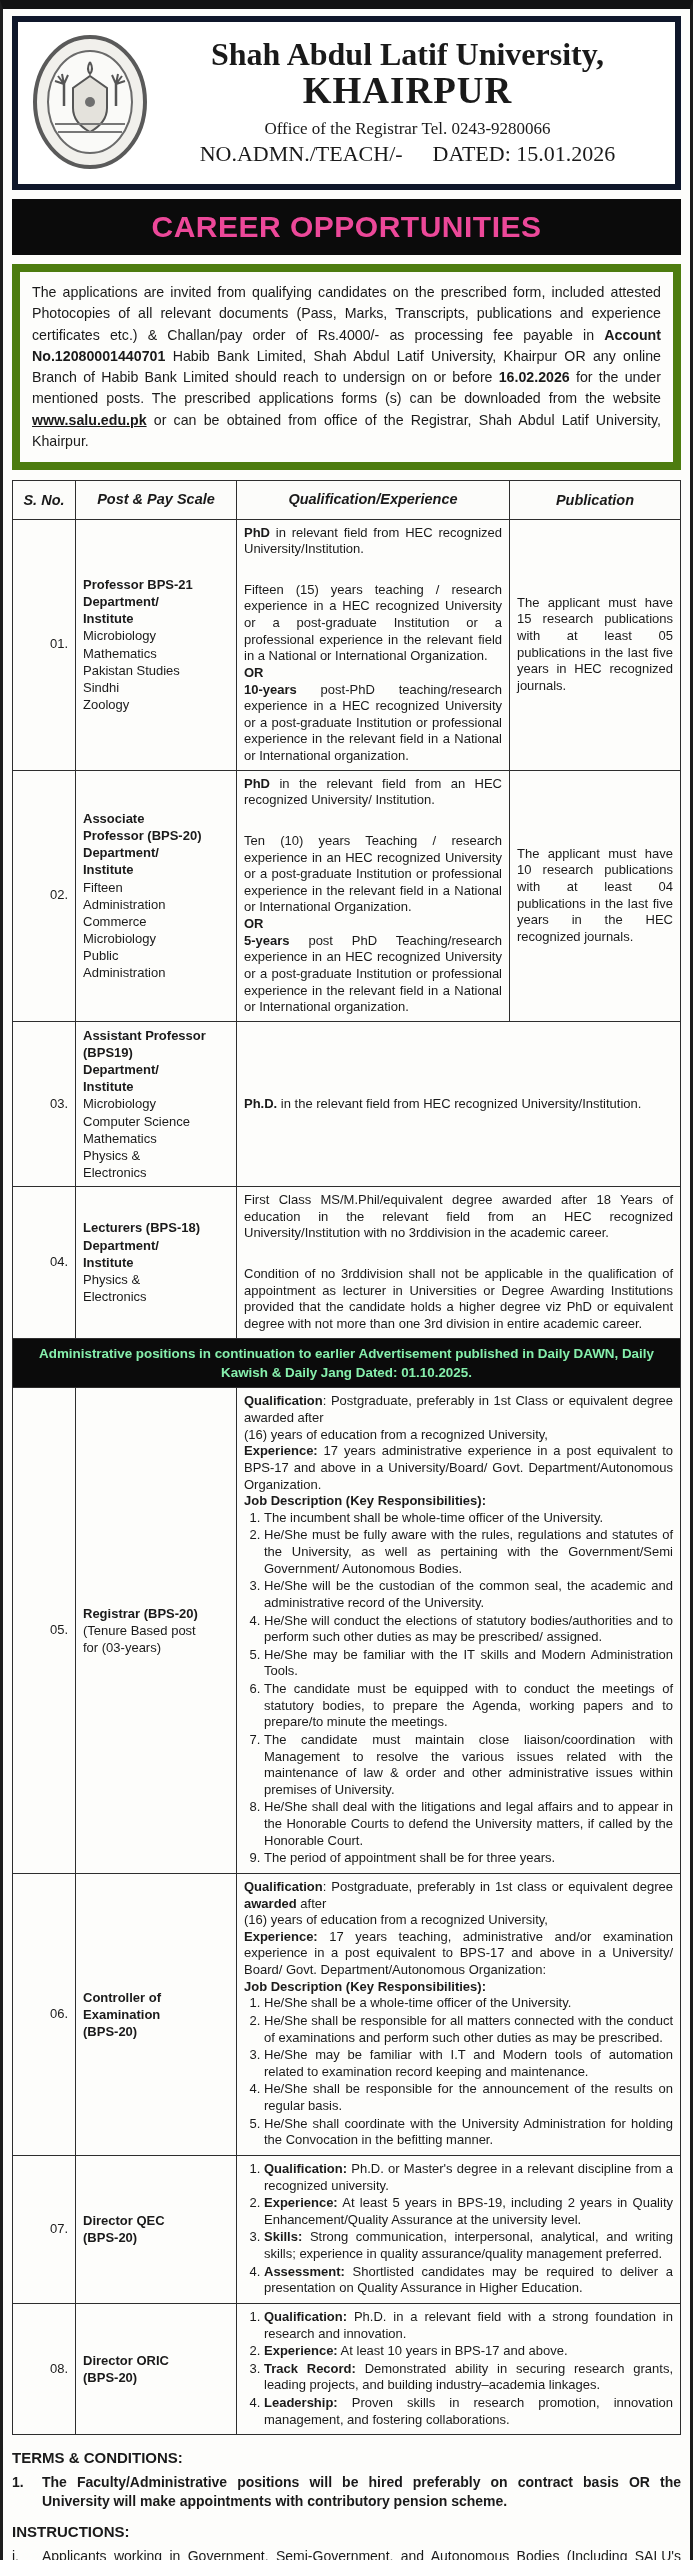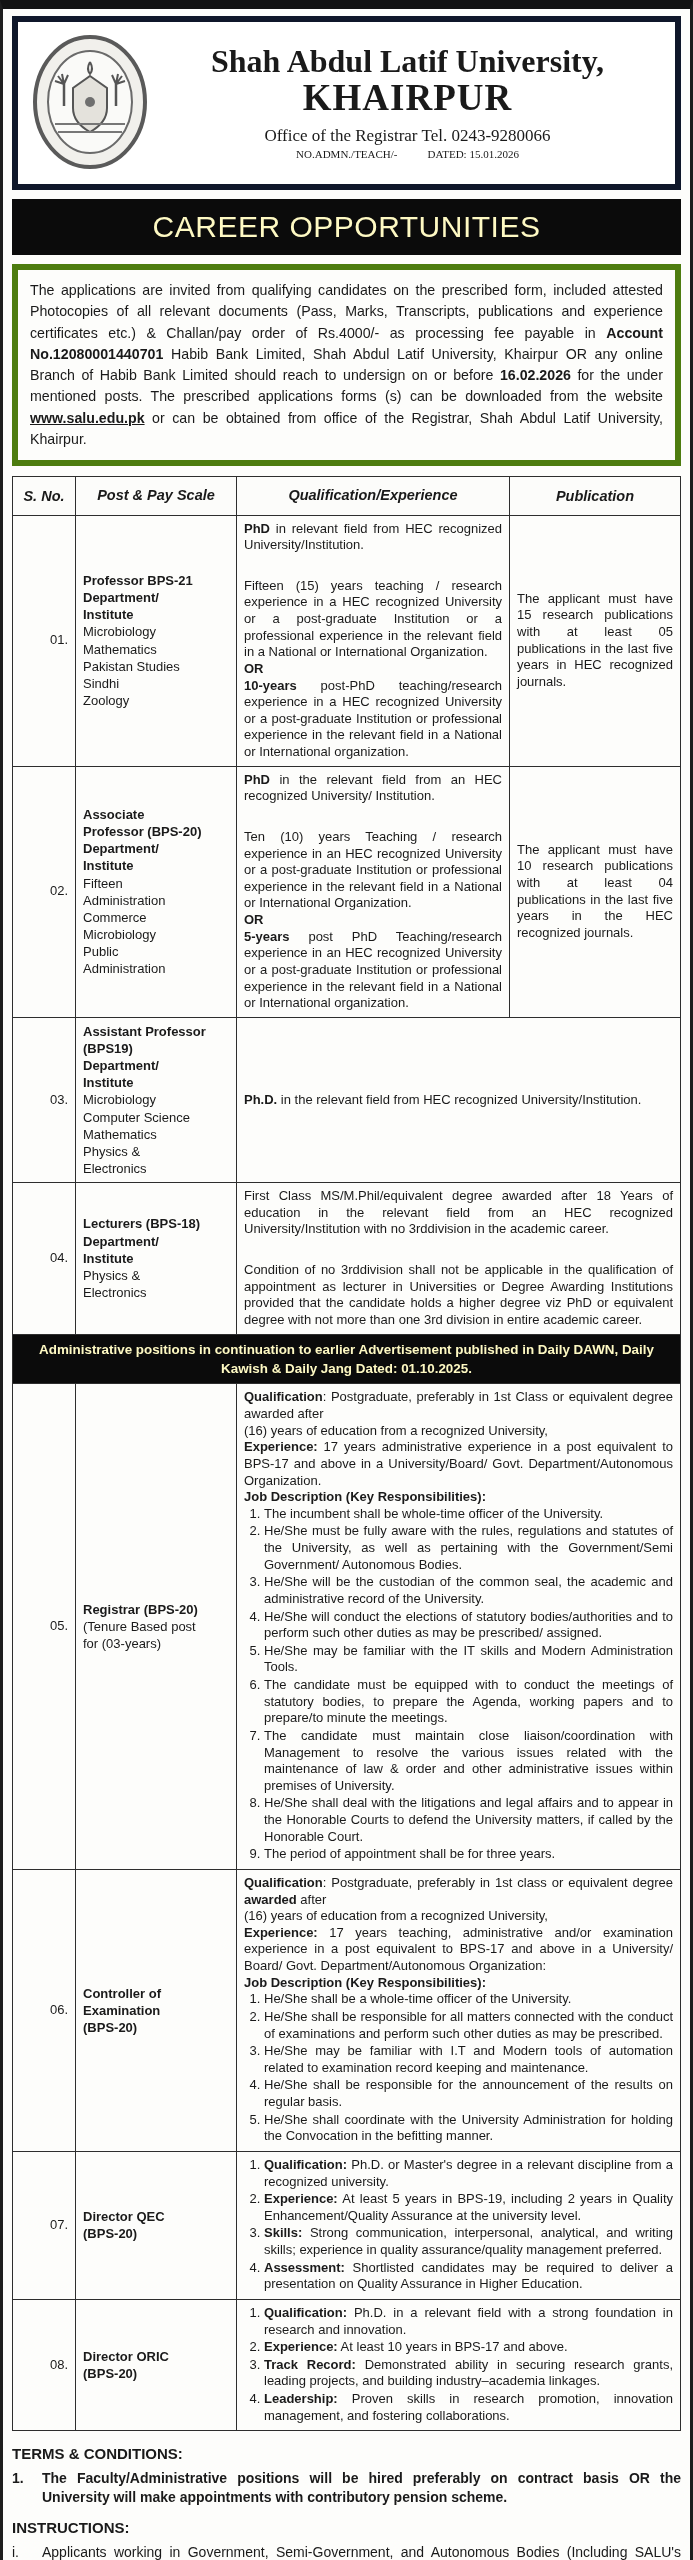--- a/index.html
+++ b/index.html
@@ -9,40 +9,40 @@
     border-left:3px solid #1d1d1d;border-right:3px solid #1d1d1d;
     padding:7px 9px 14px;font-family:"Liberation Sans",sans-serif;min-height:2540px;
   }
   
   .header-box{border:6px solid #0f172a;display:flex;align-items:center;padding:10px 8px 12px;background:#fff;}
   .logo-wrap{flex:0 0 128px;display:flex;justify-content:center;}
   .title-wrap{flex:1;text-align:center;font-family:"Liberation Serif",serif;padding-right:6px;}
   .t1{font-size:32px;font-weight:700;line-height:1.08;}
   .t2{font-size:37px;font-weight:700;letter-spacing:1px;line-height:1.1;text-align:center;}
   .office{font-size:17px;margin-top:7px;}
-  .refline{font-size:11px;display:flex;justify-content:center;gap:30px;margin-top:2px;}
-  
-  .career-bar{background:#0b0b0b;color:#fef9c3;text-align:center;font-weight:400;
+  .refline{font-size:22px;display:flex;justify-content:center;gap:30px;margin-top:2px;}
+  
+  .career-bar{background:#0b0b0b;color:#ec4899;text-align:center;font-weight:700;
     font-size:30px;padding:11px 0;margin:9px 0;letter-spacing:.5px;}
   
-  .intro{border:6px solid #4d7c0f;padding:10px 12px;font-size:14.2px;line-height:1.5;text-align:justify;}
+  .intro{border:8px solid #4d7c0f;padding:10px 12px;font-size:14.2px;line-height:1.5;text-align:justify;}
   
   table.positions{width:100%;border-collapse:collapse;margin-top:10px;font-size:13px;line-height:1.28;}
   table.positions th,table.positions td{border:1.6px solid #2e2e2e;padding:5px 7px;vertical-align:top;}
   table.positions th{font-size:14.5px;text-align:center;padding:9px 4px;background:#fcfcfa;font-style:italic;}
   .c-sno{width:48px;text-align:right;vertical-align:middle !important;}
   .c-post{width:146px;vertical-align:middle !important;line-height:1.32;}
   .c-qual{text-align:justify;}
   .c-qual.vmid{vertical-align:middle !important;}
   .c-pub{width:156px;text-align:justify;vertical-align:middle !important;}
   .qp.gap{margin-top:24px;}
   .c-qual ol{margin:0;padding-left:20px;}
   .c-qual li{margin:0 0 1px;text-align:justify;}
   .banner-cell{padding:0 !important;background:#0b0b0b;}
-  .banner-text{color:#fef9c3;font-weight:700;text-align:center;font-size:13.4px;line-height:1.45;padding:5px 12px;}
+  .banner-text{color:#86efac;font-weight:700;text-align:center;font-size:13.4px;line-height:1.45;padding:5px 12px;}
   
   .bottom{margin-top:13px;font-size:14px;line-height:1.34;}
   .sec-heading{font-weight:700;font-size:15px;margin:11px 0 5px;}
   .li-row{display:flex;margin:4px 0;text-align:justify;}
   .li-num{flex:0 0 30px;}
   .li-text{flex:1;}
 </style>
 </head>
 <body>
 

